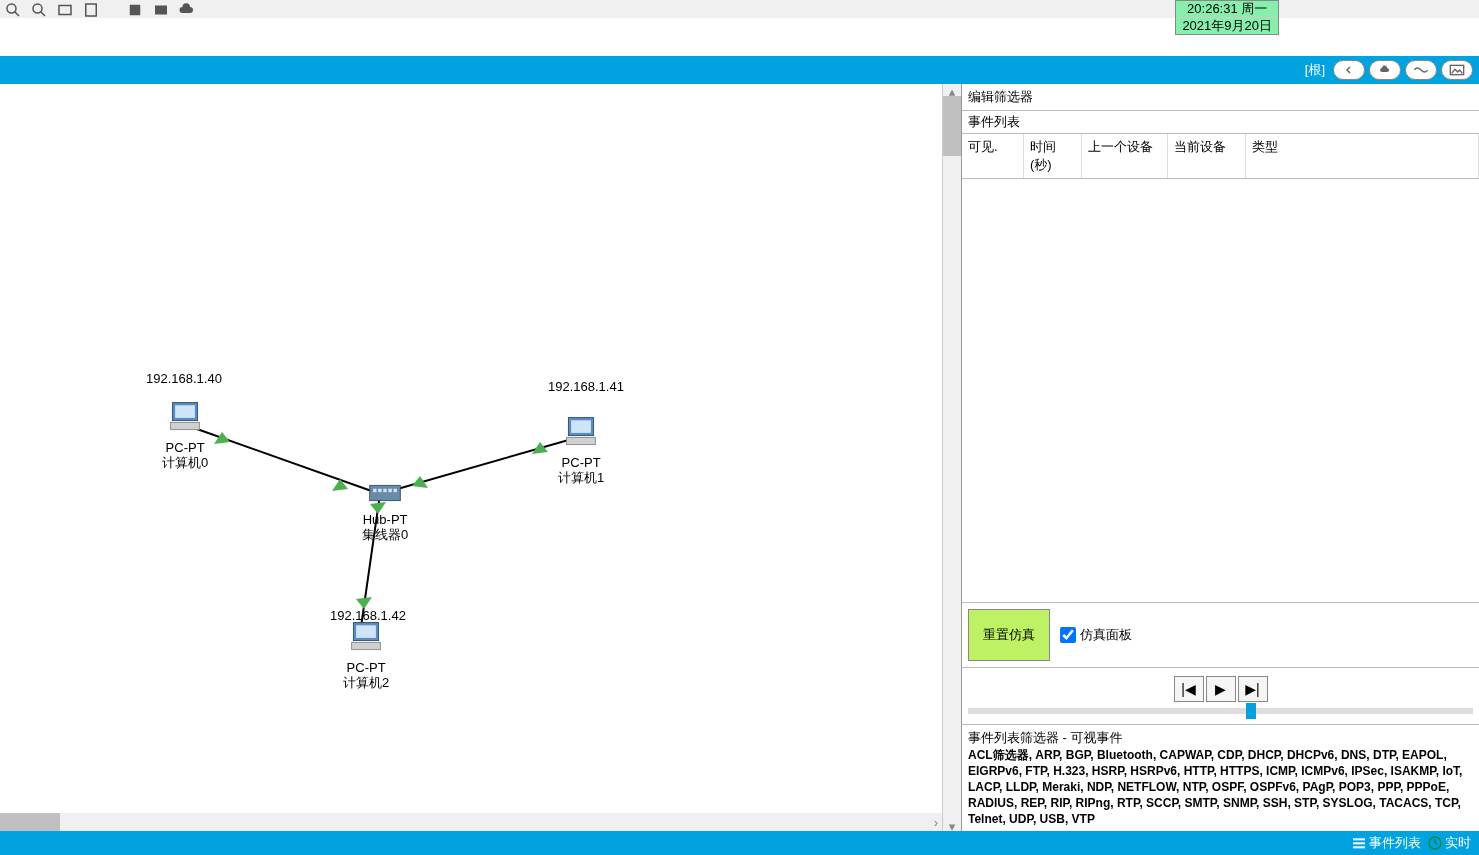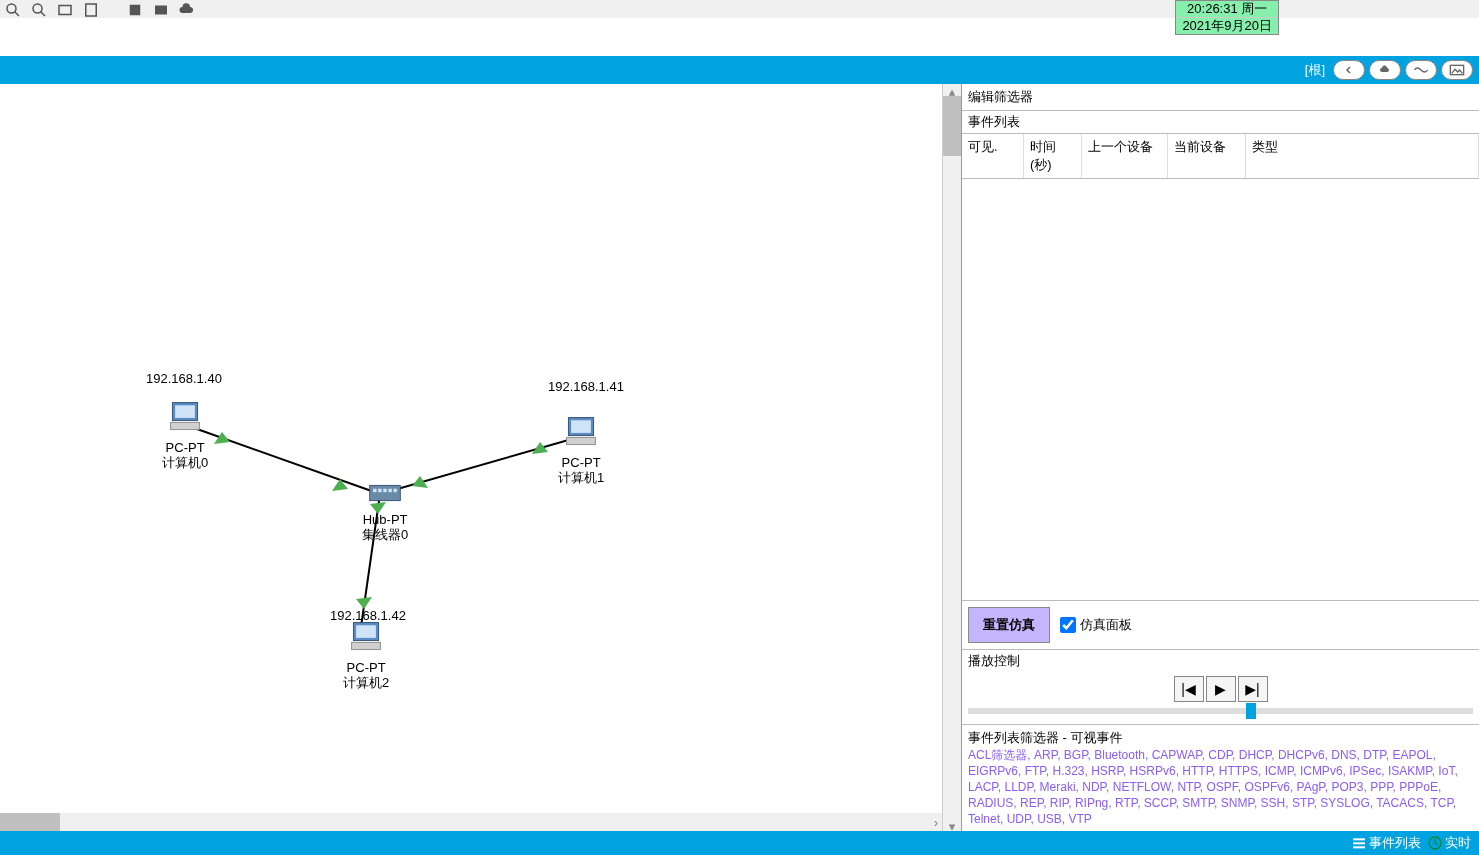--- a/index.html
+++ b/index.html
@@ -27,30 +27,30 @@
 .device .label { margin-top: 2px; line-height: 15px; }
 .iplabel { position: absolute; font-size: 13px; color: #000; white-space: nowrap; }
 
 .panel { width: 518px; background: #fff; display: flex; flex-direction: column; border-left: 1px solid #999; }
 .panel-title { padding: 4px 6px; border-bottom: 1px solid #bbb; }
 .section-title { padding: 2px 6px; border-bottom: 1px solid #bbb; }
 .table-head { display: flex; border-bottom: 1px solid #bbb; }
 .table-head .th { padding: 4px 6px; border-right: 1px solid #ddd; }
 .table-body { flex: 1; background: #fff; }
 .sim-controls { display: flex; align-items: center; gap: 10px; padding: 6px; border-top: 1px solid #bbb; border-bottom: 1px solid #bbb; }
-.btn { border: 1px solid #888; background: #c4b5fd; padding: 8px 14px; cursor: pointer; font-size: 13px; font-weight: bold; }
+.btn { border: 1px solid #888; background: #bef264; padding: 16px 14px; cursor: pointer; font-size: 13px; }
 .chk { display: flex; align-items: center; gap: 4px; }
 .chk input { width: 16px; height: 16px; }
 .play-section { padding: 2px 6px 10px; border-bottom: 1px solid #bbb; }
 .play-ctrl { display: flex; justify-content: center; gap: 2px; margin: 6px 0; }
 .play-ctrl .pb { width: 30px; height: 26px; border: 1px solid #888; background: #f5f5f5; display: flex; align-items: center; justify-content: center; font-size: 14px; }
 .slider-track { height: 6px; background: #ddd; position: relative; margin-top: 6px; }
 .slider-thumb { position: absolute; top: -5px; width: 10px; height: 16px; background: #00a3e0; }
 .filter-section { padding: 4px 6px; }
-.proto-list { color: #8b5cf6; line-height: 16px; font-size: 12px; }
+.proto-list { color: #000000; line-height: 16px; font-size: 12px; font-weight: bold; }
 .filter-btns { display: flex; margin-top: 4px; }
 .filter-btns .btn { flex: 1; text-align: center; }
 
 .statusbar { height: 24px; background: #00a3e0; display: flex; align-items: center; justify-content: flex-end; padding: 0 8px; gap: 6px; color: #fff; font-size: 13px; }
 .statusbar .sico { display: inline-flex; align-items: center; gap: 2px; }
 .sb-ico { width:16px; height:16px; display:inline-block; }
 
 .hscroll { position: absolute; bottom: 0; left: 0; right: 0; height: 18px; background: #f0f0f0; }
 .hscroll .thumb { height: 100%; background: #c0c0c0; }
 
@@ -206,21 +206,20 @@
 
     <div class="sim-controls">
       <button class="btn">重置仿真</button>
       <label class="chk">
         <input type="checkbox" checked="" style="">
         <span>仿真面板</span>
       </label>
     </div>
 
     <div class="play-section">
-      <div>播放控制</div>
       <div class="play-ctrl">
         <div class="pb">|◀</div>
         <div class="pb">▶</div>
         <div class="pb">▶|</div>
       </div>
       <div class="slider-track">
         <div class="slider-thumb" style="left:55%"></div>
       </div>
     </div>
 

